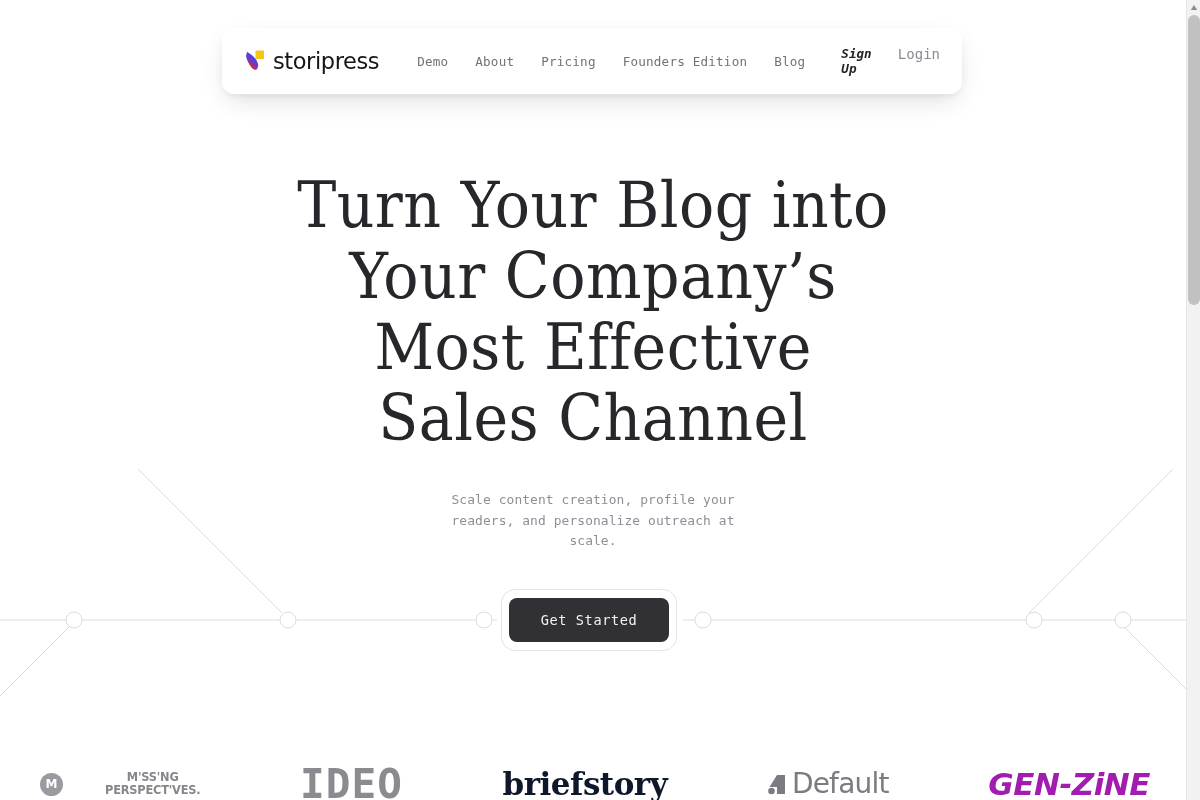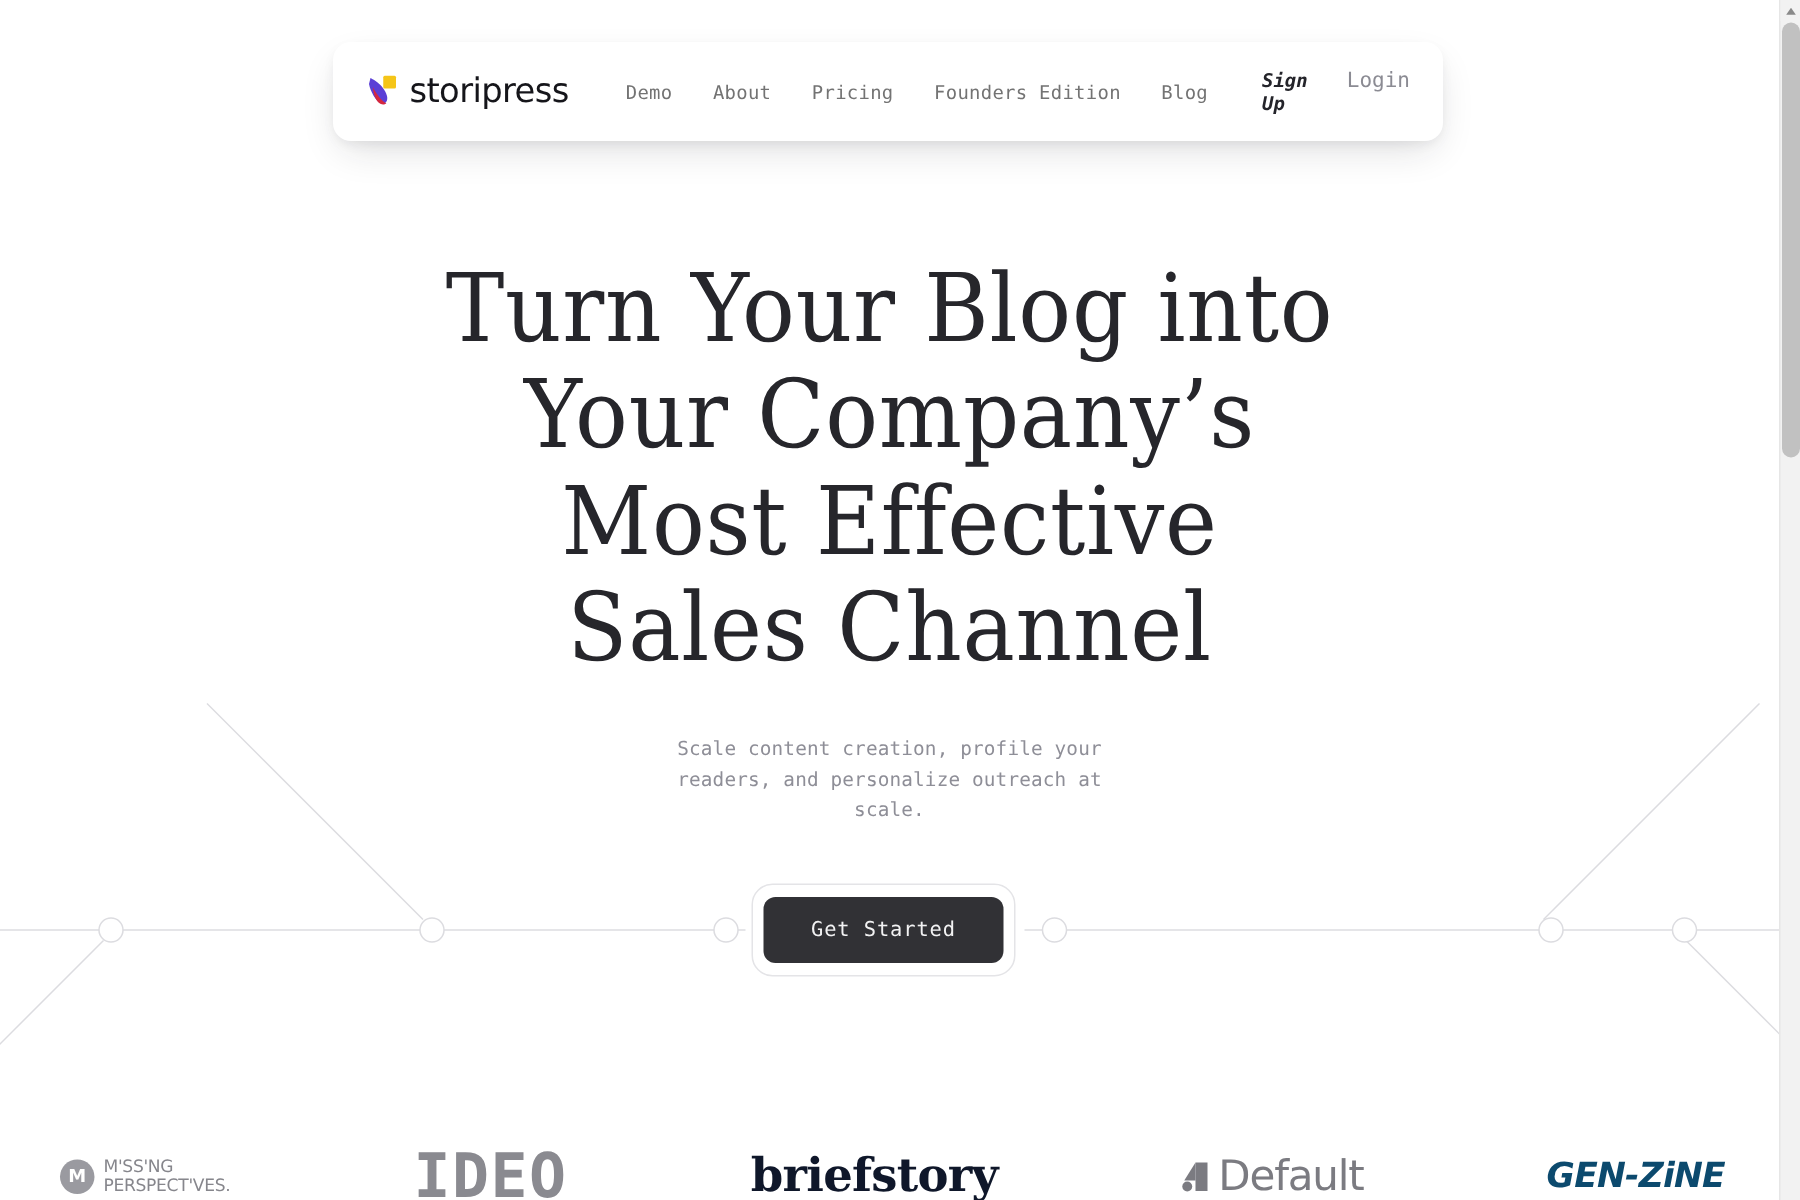--- a/index.html
+++ b/index.html
@@ -210,26 +210,27 @@
     border-radius: 50%;
     background: #9a9aa0;
     color: #fff;
     display: flex; align-items: center; justify-content: center;
     font-family: "DejaVu Sans", sans-serif;
     font-size: 12px; font-weight: bold;
     margin-right: 6px;
   }
   .mp-text {
     font-family: "DejaVu Sans", sans-serif;
-    font-weight: normal;
+    font-weight: bold;
     font-size: 11.4px;
     line-height: 12.6px;
     letter-spacing: -0.2px;
     color: #86868c;
-    text-align: left;
+    text-align: center;
+    margin-left: 36px;
   }
 
   
   .ideo {
     font-family: "DejaVu Sans Mono", monospace;
     font-size: 41px;
     font-weight: bold;
     letter-spacing: 1px;
     color: #8a8a90;
     line-height: 40px;
@@ -255,24 +256,24 @@
     font-family: "DejaVu Sans", sans-serif;
     font-size: 28px;
     color: #7b7b81;
     letter-spacing: -0.8px;
     line-height: 30px;
   }
 
   
   .genzine {
     font-family: "DejaVu Sans", sans-serif;
-    font-size: 23px;
+    font-size: 31px;
     font-weight: bold;
     font-style: italic;
-    color: #0c4a6e;
+    color: #a21caf;
     letter-spacing: -0.5px;
     line-height: 33px;
   }
 
   
   #scrollbar {
     position: absolute;
     right: 0; top: 0;
     width: 14px;
     height: 800px;

